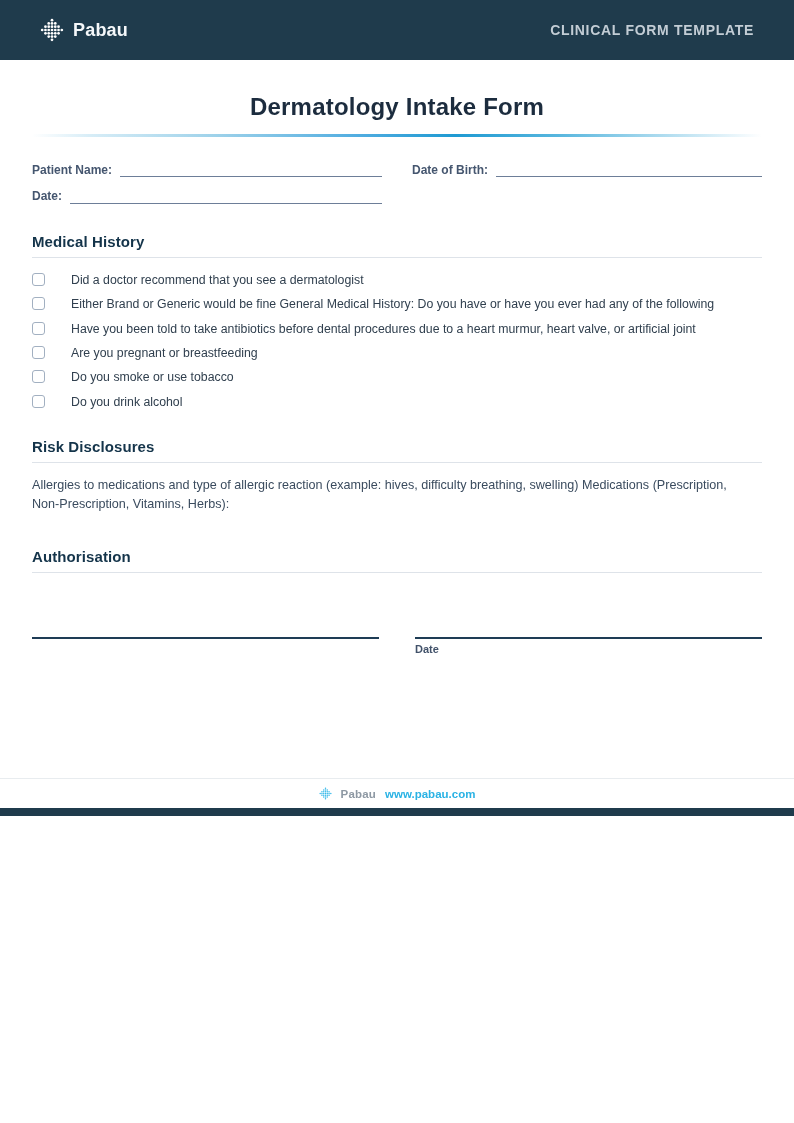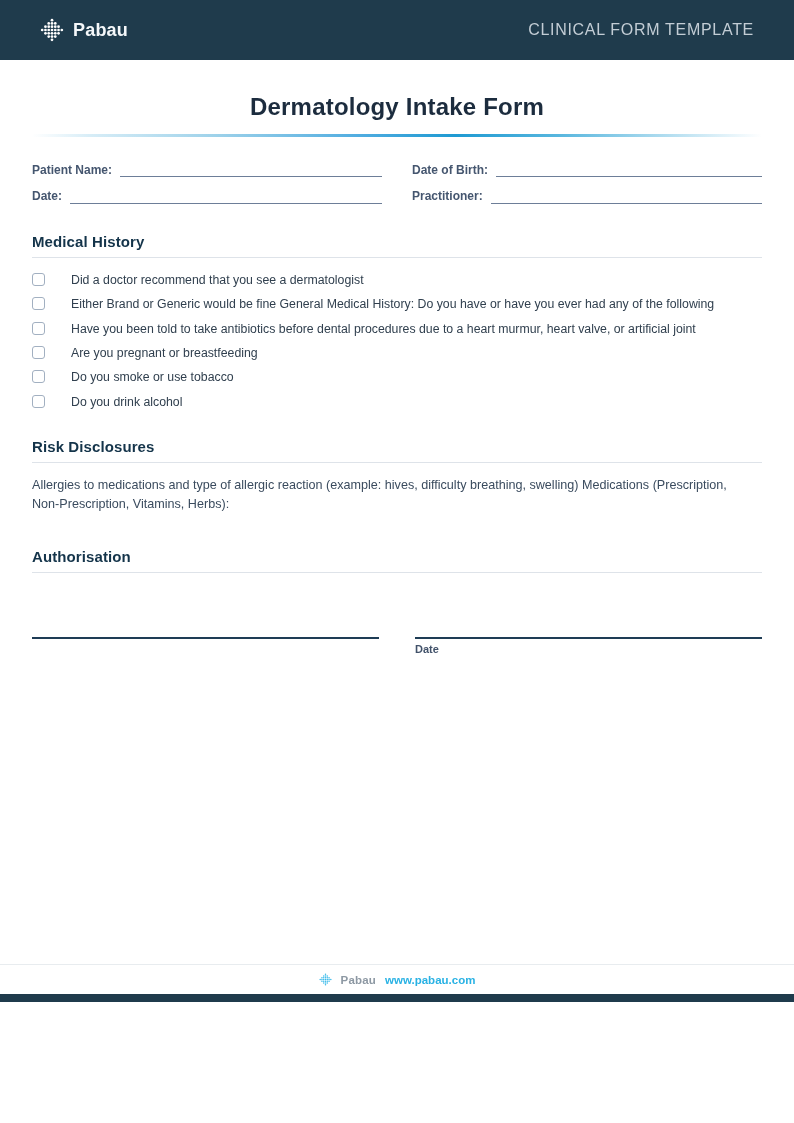--- a/index.html
+++ b/index.html
@@ -1,29 +1,29 @@
 <!DOCTYPE html>
 <html style="--header_bg: #1f3b4c; --accent: #1e9ad2; --heading: #14344a; --title: #1c2c3e; --link: #29b2e4;"><head>
 <meta charset="utf-8">
 <style>
   html,body{margin:0;padding:0;background:#fff;}
   .page{
-    position:relative;width:794px;height:1002px;background:#fff;overflow:hidden;
+    position:relative;width:794px;height:816px;background:#fff;overflow:hidden;
     font-family:"Liberation Sans",sans-serif;color:#31404f;box-sizing:border-box;
   }
   
   .header{
     height:60px;background:var(--header_bg,#1f3b4c);
     display:flex;align-items:center;justify-content:space-between;
     padding:0 40px;box-sizing:border-box;
   }
   .brand{display:flex;align-items:center;gap:9px;}
   .brand-logo{display:block;}
   .brand-name{color:#f5f8fa;font-size:18px;font-weight:600;letter-spacing:.2px;}
-  .header-label{color:#c3cdd5;font-size:16px;font-weight:400;letter-spacing:.7px;}
+  .header-label{color:#c3cdd5;font-size:14px;font-weight:700;letter-spacing:.7px;}
   
   .content{padding:0 32px;box-sizing:border-box;}
   .page-title{
     margin:33px 0 0;text-align:center;font-size:24px;font-weight:700;
     color:var(--title,#1c2c3e);letter-spacing:.2px;
   }
   .accent-divider{
     margin-top:13px;height:3px;border-radius:2px;
     background:linear-gradient(90deg,
       rgba(255,255,255,0) 0%, #d7edf7 8%, #9ed2ea 25%, #4face0 45%,
@@ -118,24 +118,20 @@
         <span class="field-line"></span>
       </div>
       <div class="field">
         <span class="field-label">Date of Birth:</span>
         <span class="field-line"></span>
       </div>
       <div class="field">
         <span class="field-label">Date:</span>
         <span class="field-line"></span>
       </div>
-      <div class="field">
-        <span class="field-label">Practitioner:</span>
-        <span class="field-line"></span>
-      </div>
     </div>
 
     <section class="mh-section">
       <h2 class="section-heading">Medical History</h2>
       <div class="checklist">
         <div class="check-item">
           <span class="checkbox"></span>
           <span class="check-label">Did a doctor recommend that you see a dermatologist</span>
         </div>
         <div class="check-item">

